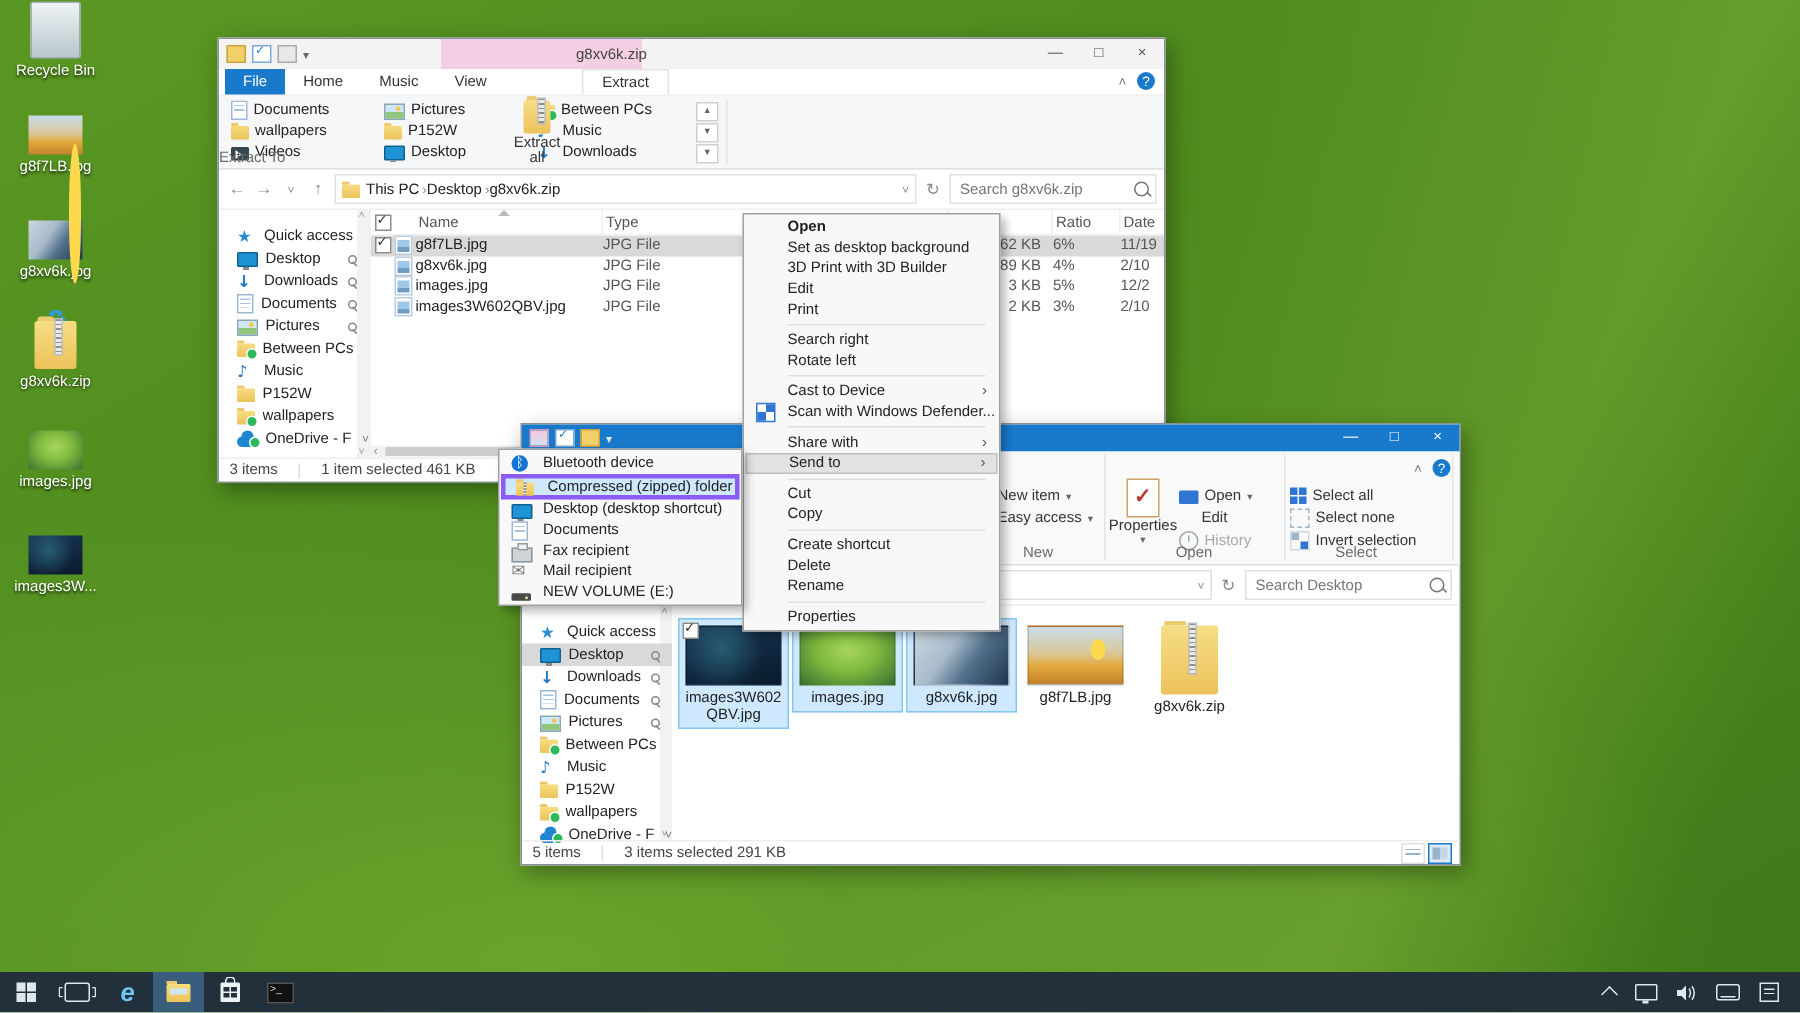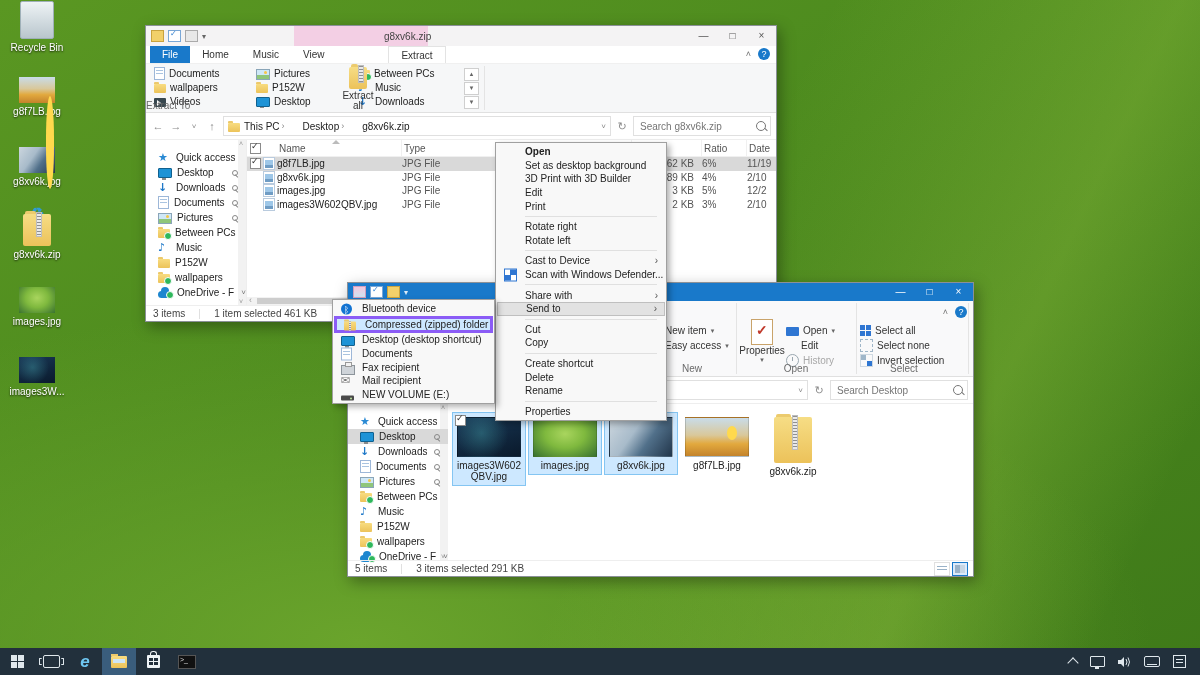--- a/index.html
+++ b/index.html
@@ -339,21 +339,21 @@
         <span style="line-height:10px;width:40px">Extract all</span>
       </div>
     </div>
     <div class="addr">
       <span class="navic">←</span>
       <span class="navic">→</span>
       <span class="navic" style="font-size:8px">˅</span>
       <span class="navic">↑</span>
       <div class="crumbbox">
         <span class="ic i-folder" style="margin-right:2px"></span>
-        <span style="display:flex;gap:18px">
+        <span style="display:flex;gap:0">
 
         <span class="crumb">
               <span>This PC</span>
               <span class="crumb-sep">›</span>
             </span>
             <span class="crumb">
               <span>Desktop</span>
               <span class="crumb-sep">›</span>
             </span>
             <span class="crumb">
@@ -699,21 +699,21 @@
         <span>Print</span>
 
       </div>
       <div class="mi sep">
         
         
         
       </div>
       <div class="mi">
         <span class="ic"></span>
-        <span>Rotate right</span>
+        <span>Search right</span>
 
       </div>
       <div class="mi">
         <span class="ic"></span>
         <span>Rotate left</span>
 
       </div>
       <div class="mi sep">
         
         

